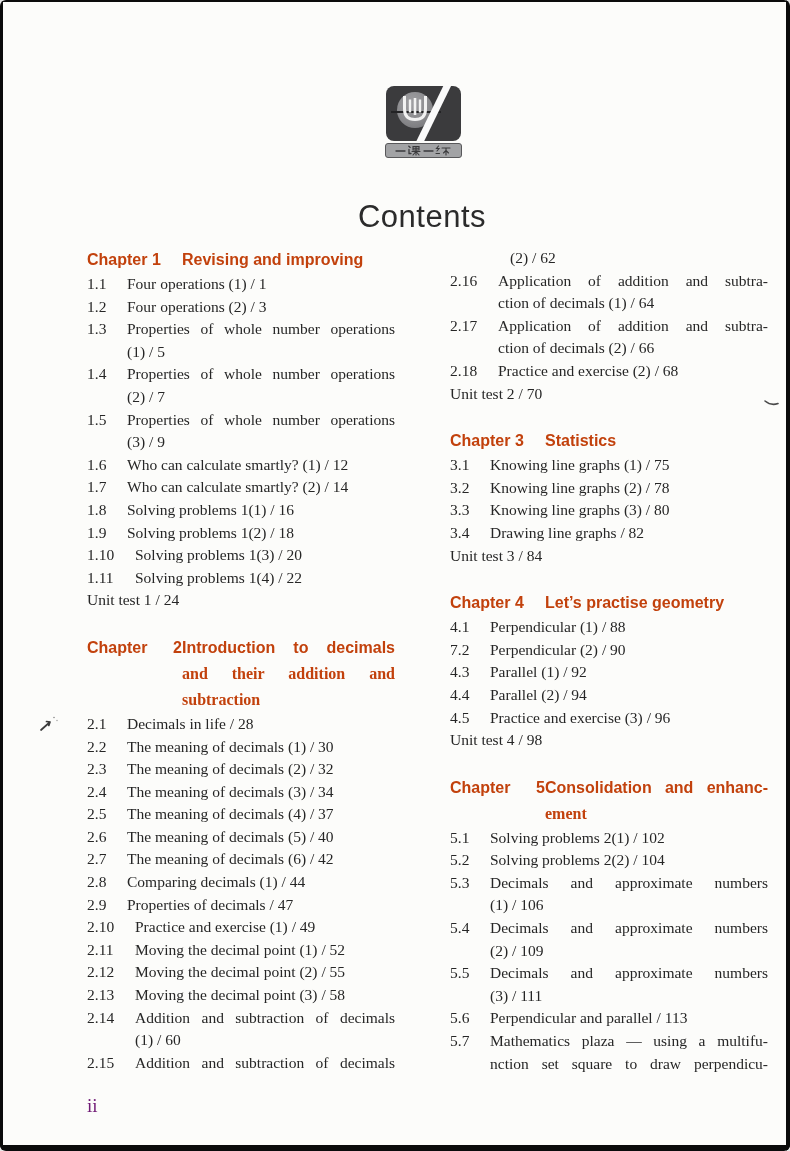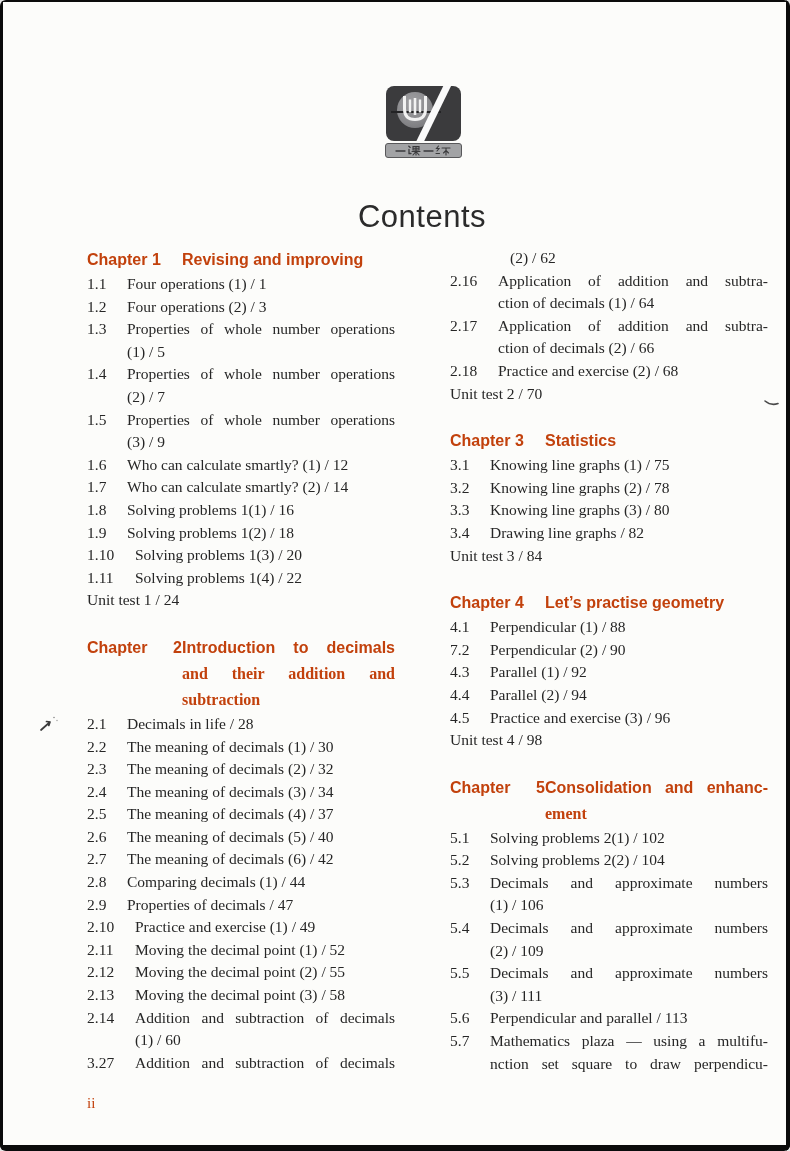--- a/index.html
+++ b/index.html
@@ -56,21 +56,21 @@
   .entry.wide .cont-line{margin-left:48px;}
   .cont .bline{margin-left:60px;}
   .chapter{
     font-family:"Liberation Sans",sans-serif;font-weight:bold;
     font-size:16px;line-height:26px;color:#c2410c;margin-top:23px;
   }
   .chapter .num{width:95px;}
   .chapter .cont-line{margin-left:95px;font-family:Liberation Serif, serif;}
   .toc-col .chapter:first-child{margin-top:0;}
 
-  .folio{position:absolute;left:87px;top:1095px;font-size:15px;color:#c2410c;}
+  .folio{position:absolute;left:87px;top:1095px;font-size:19px;color:#701a75;}
 
   .artifact{position:absolute;}
 </style>
 </head>
 <body>
 
 <div class="page">
 
   <div class="edge left"></div>
   <div class="edge top"></div>
@@ -188,21 +188,21 @@
         <div class="bline"><span class="num">2.12</span>Moving the decimal point (2) / 55</div>
       </div>
       <div class="block entry wide">
         <div class="bline"><span class="num">2.13</span>Moving the decimal point (3) / 58</div>
       </div>
       <div class="block entry wide">
         <div class="bline fill"><span class="num">2.14</span>Addition and subtraction of decimals</div>
         <div class="bline cont-line">(1) / 60</div>
       </div>
       <div class="block entry wide">
-        <div class="bline fill"><span class="num">3.27</span>Addition and subtraction of decimals</div>
+        <div class="bline fill"><span class="num">2.15</span>Addition and subtraction of decimals</div>
       </div>
     </div>
   <div class="toc-col right">
       <div class="block cont">
         <div class="bline">(2) / 62</div>
       </div>
       <div class="block entry wide">
         <div class="bline fill"><span class="num">2.16</span>Application of addition and subtra-</div>
         <div class="bline cont-line">ction of decimals (1) / 64</div>
       </div>

